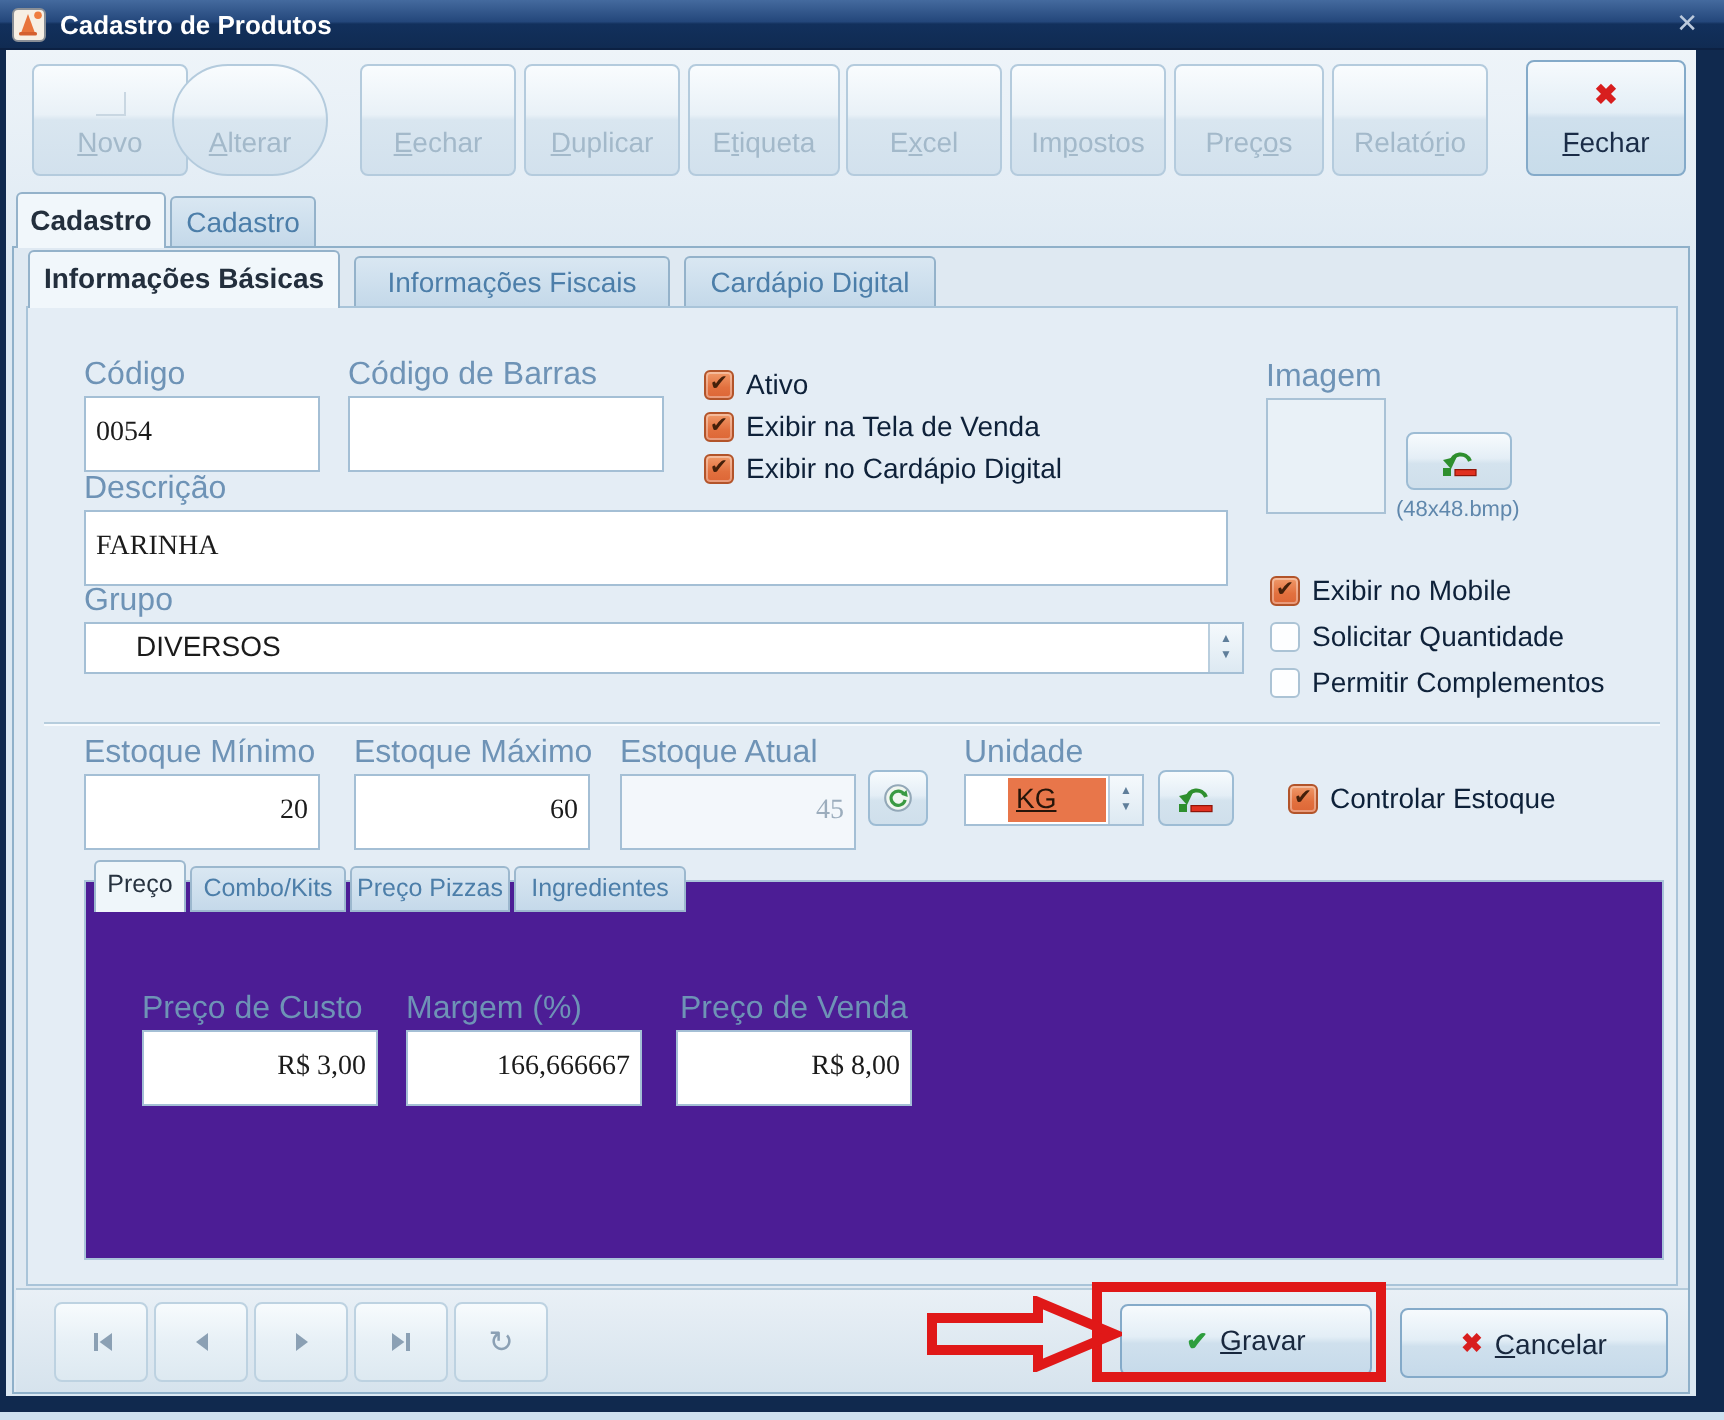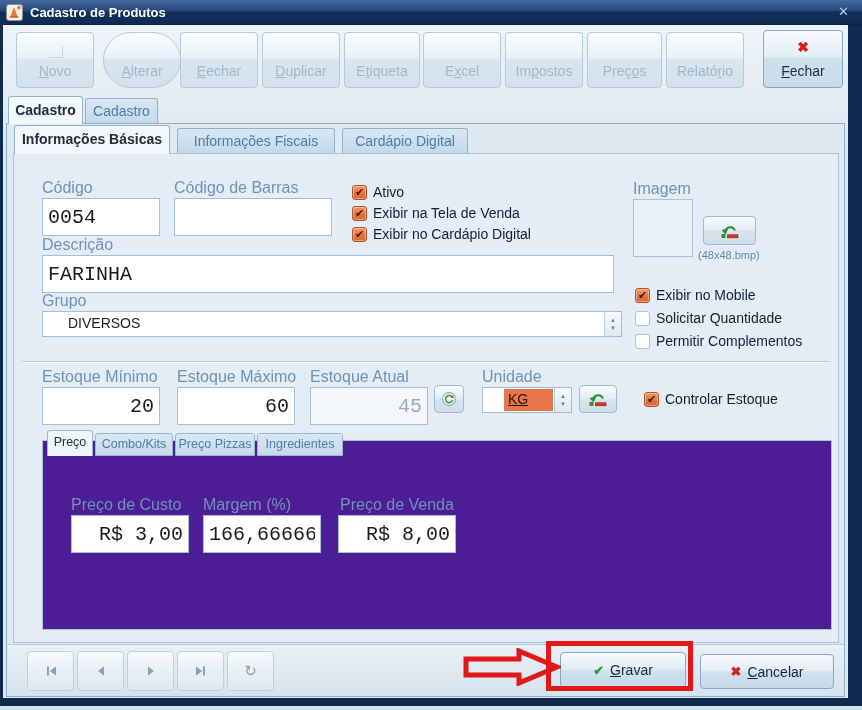--- a/index.html
+++ b/index.html
@@ -60,21 +60,21 @@
   }
   .subpanel {
     position:absolute; left:6px; top:29px; width:826px; height:490px;
     background:#e4edf5; border:1px solid #a9c4d9; z-index:2;
   }
 
   
   .lbl { position:absolute; color:#6e93b6; font-size:16px; white-space:nowrap; }
   .inp {
     position:absolute; background:#fff; border:1px solid #a4bfd5;
-    font-size:20px; color:#1b1b1b; padding:18px 5px; font-family:Liberation Mono, monospace; outline:none;
+    font-size:14px; color:#1b1b1b; padding:18px 5px; font-family:Liberation Serif, serif; outline:none;
   }
   .inp.num { text-align:right; }
   .inp.dis { background:#f3f7fb; color:#9cadbd; }
   .cb { position:absolute; width:15px; height:15px; border-radius:3px;
     font-size:11px; line-height:13px; text-align:center; cursor:default; }
   .cb.on { background:linear-gradient(#f09a6a,#e2703e 60%,#dd6636); border:1px solid #b2542a;
     color:#44200a; font-weight:bold; box-shadow:inset 0 0 0 1px rgba(255,255,255,.35); }
   .cb.off { background:#fdfeff; border:1px solid #abc3d5; }
   .cb-lbl { position:absolute; color:#0e2139; font-size:14px; white-space:nowrap; }
 
@@ -132,21 +132,21 @@
   <span class="close-glyph">✕</span>
 </div>
 <div class="bottom-strip"></div>
 
 <div class="main">
 
   <button class="tb-btn" style="left:13px;">
     <span class="novo-ghost-icon"></span>
     <span class="tb-label"><span></span><span class="ac">N</span><span>ovo</span></span>
   </button>
-  <button class="tb-btn" style="left:100px;border-radius:28px;">
+  <button class="tb-btn" style="left:83px;border-radius:28px;">
     <span class="tb-label"><span></span><span class="ac">A</span><span>lterar</span></span>
   </button>
   <button class="tb-btn" style="left:177px;">
     <span class="tb-label"><span></span><span class="ac">E</span><span>echar</span></span>
   </button>
   <button class="tb-btn" style="left:259px;">
     <span class="tb-label"><span></span><span class="ac">D</span><span>uplicar</span></span>
   </button>
   <button class="tb-btn" style="left:341px; width:76px;">
     <span class="tb-label"><span>E</span><span class="ac">t</span><span>iqueta</span></span>

